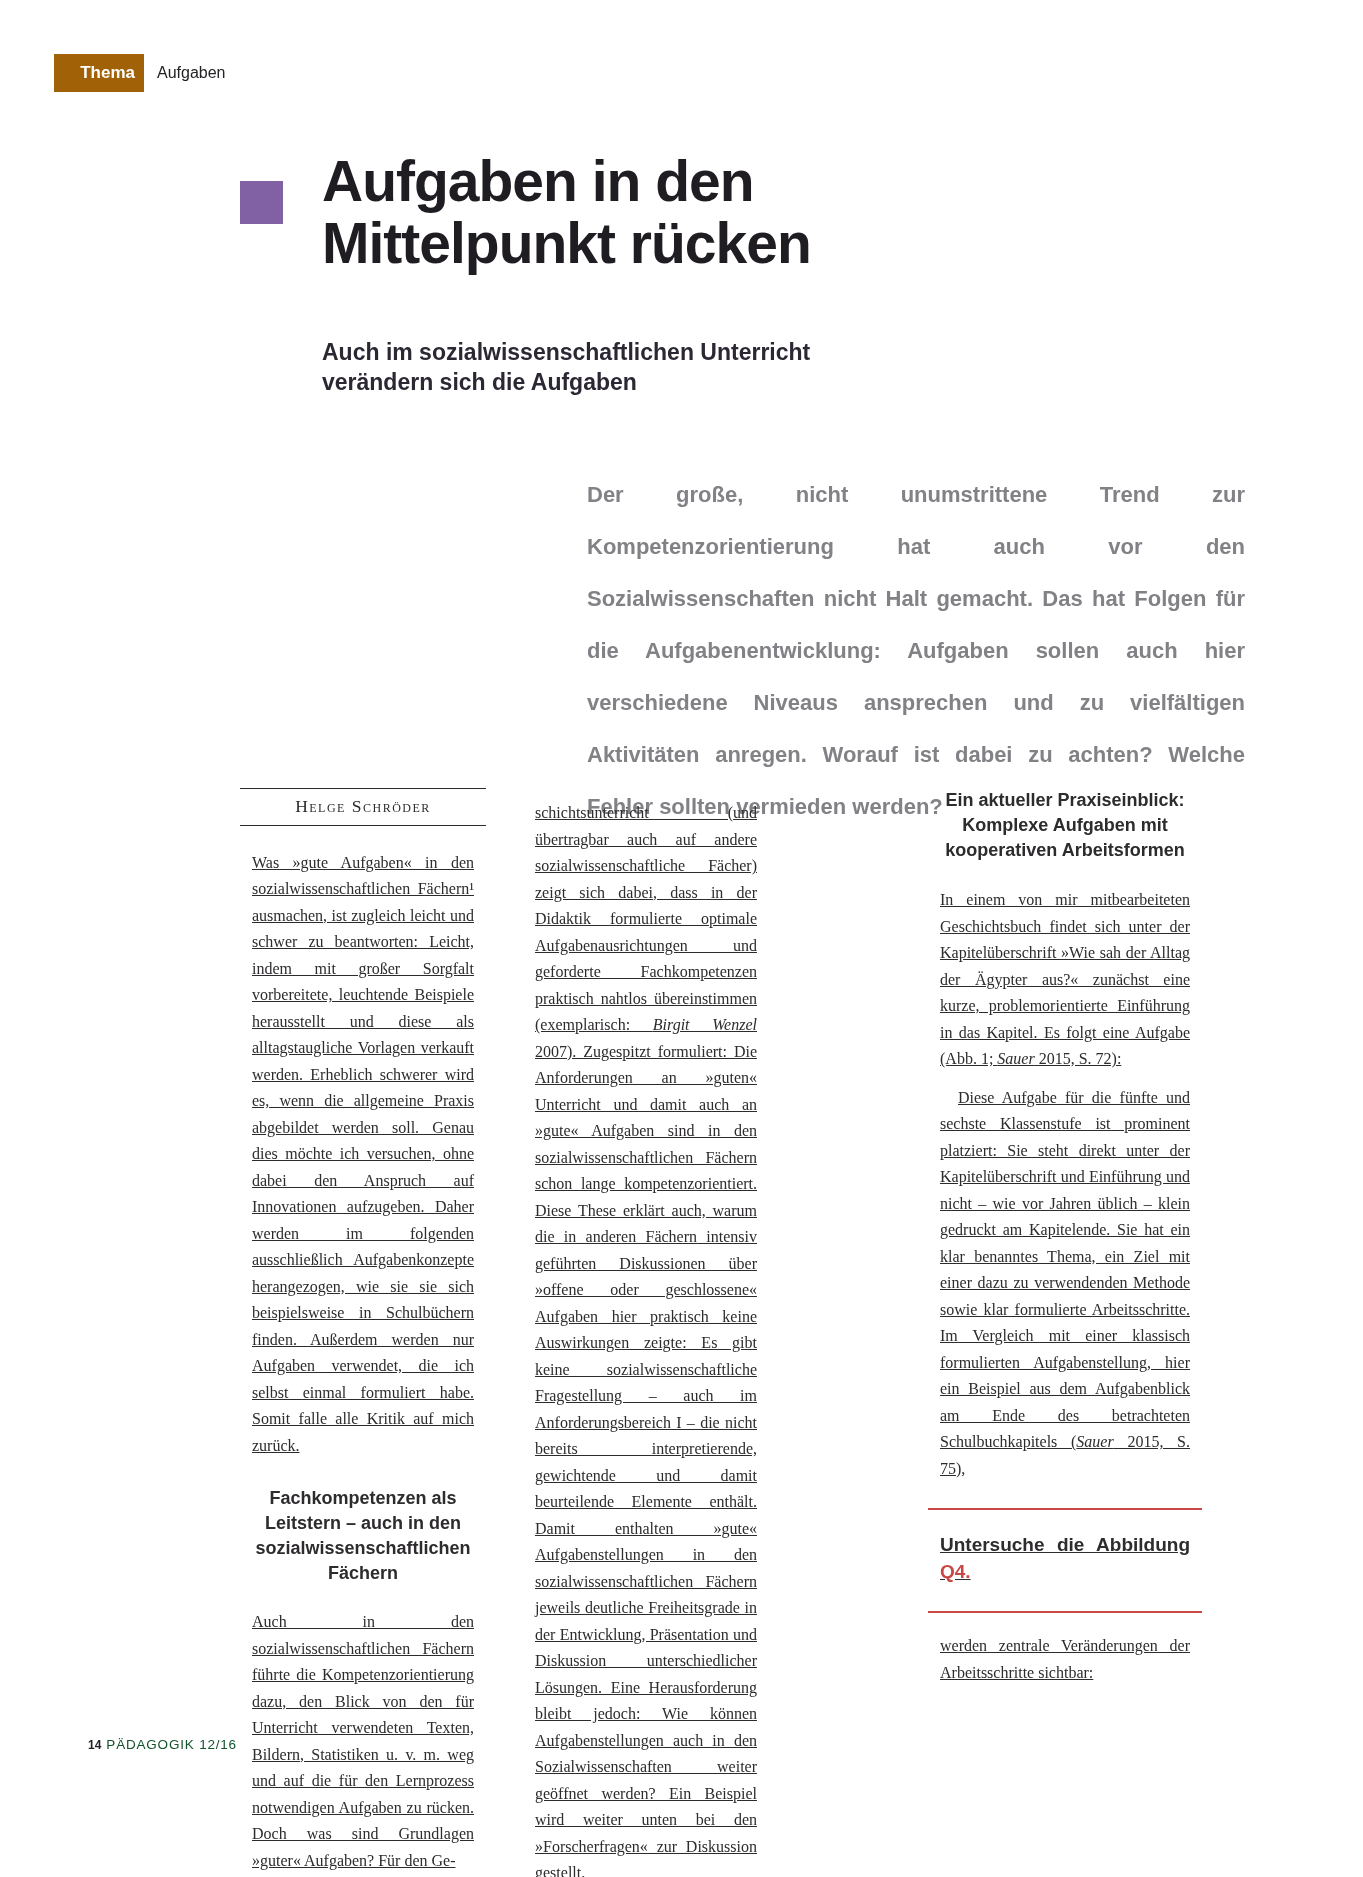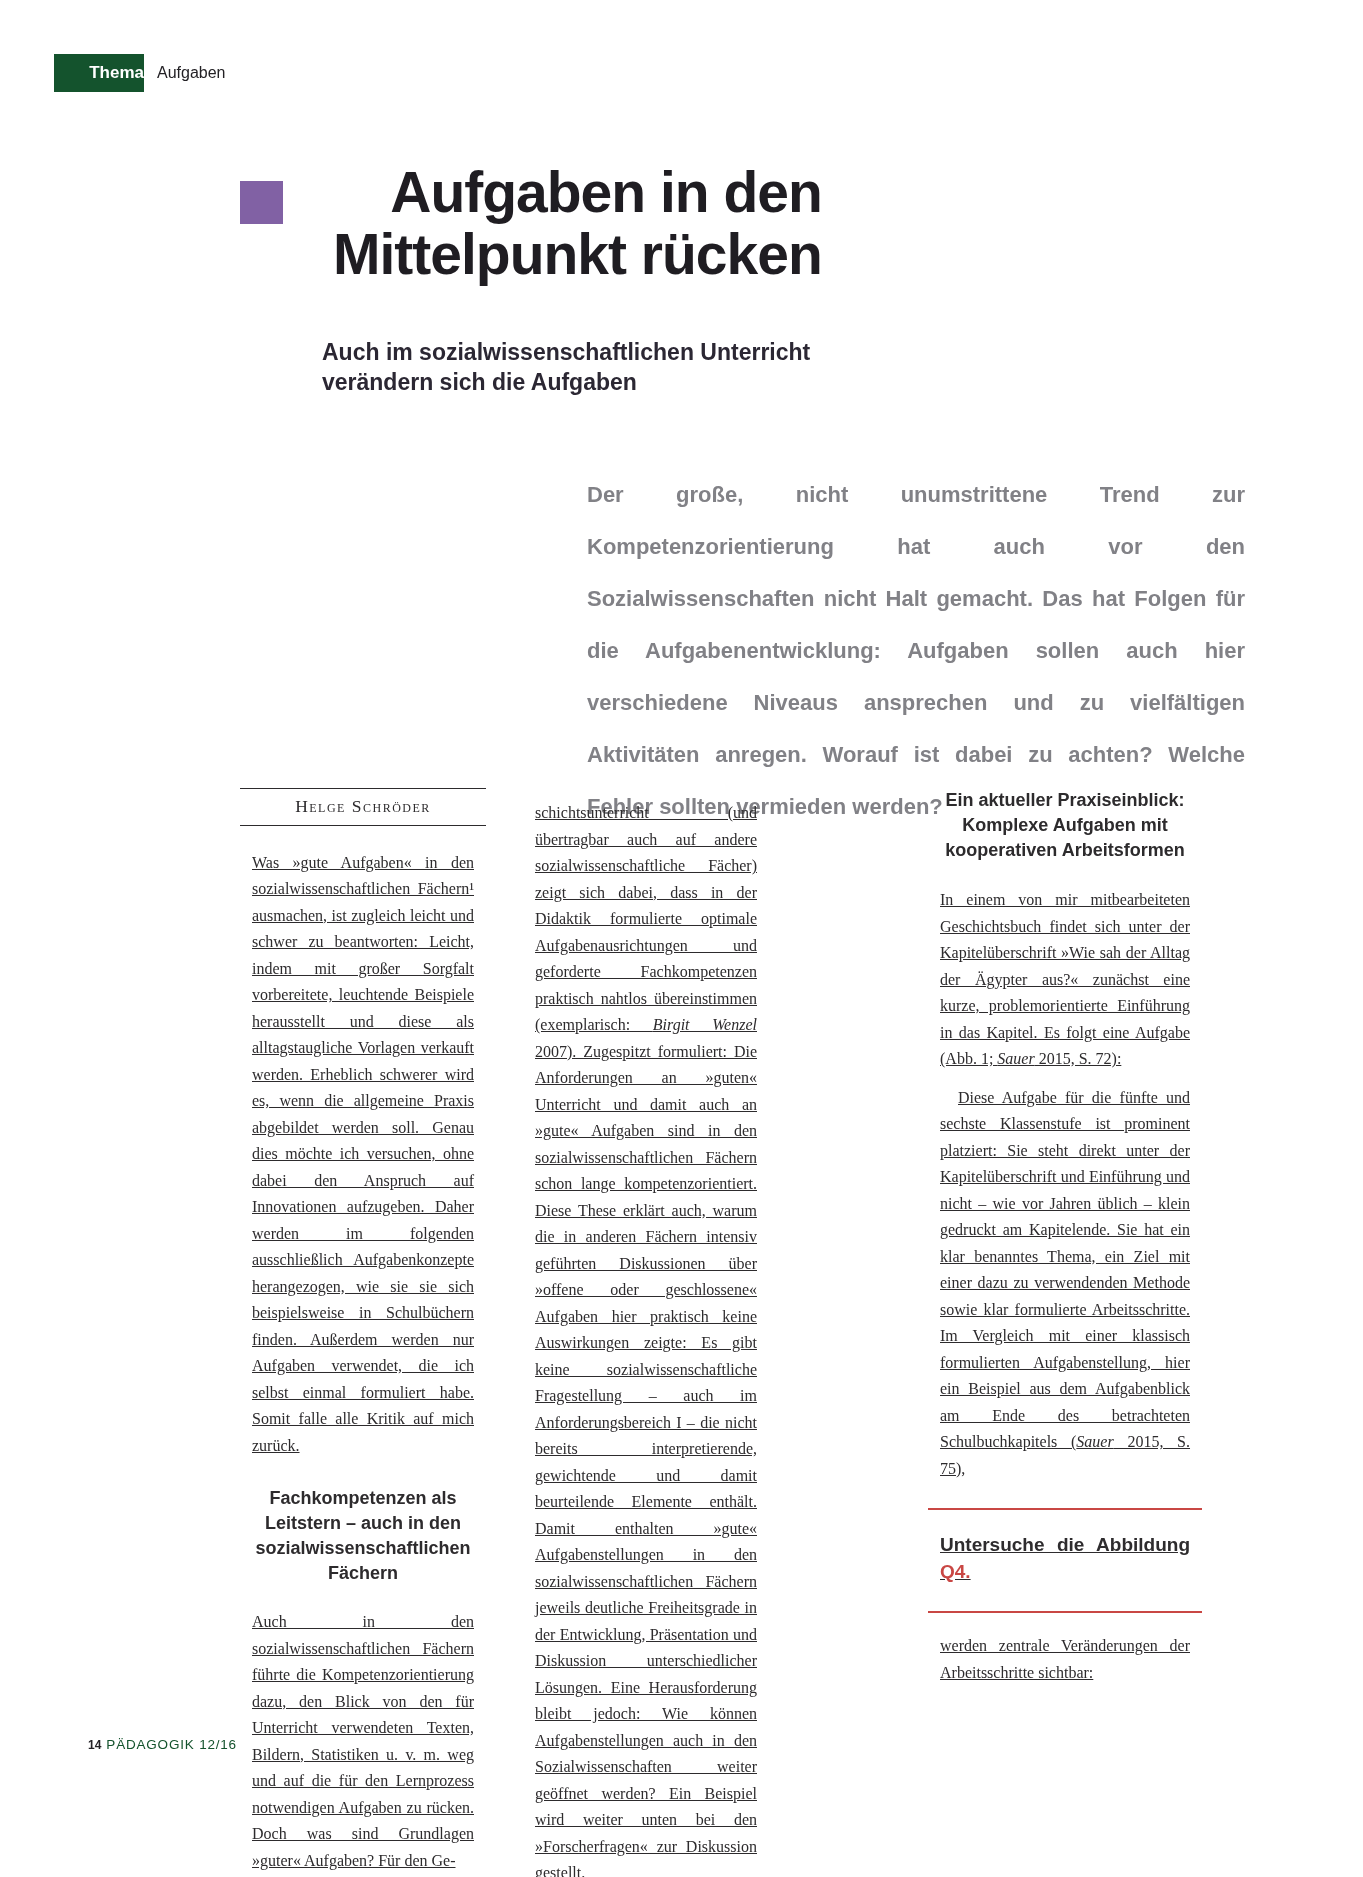--- a/index.html
+++ b/index.html
@@ -1,28 +1,28 @@
 <!DOCTYPE html>
 <html lang="de"><head>
 <meta charset="utf-8">
 <style>
   html,body{margin:0;padding:0;background:#ffffff;}
   .page{position:relative;width:1363px;height:1877px;background:#ffffff;overflow:hidden;
         font-family:"Liberation Sans",sans-serif;}
 
   
-  .thema-badge{position:absolute;left:54px;top:54px;width:90px;height:38px;background:#14532d;
+  .thema-badge{position:absolute;left:54px;top:54px;width:90px;height:38px;background:#a16207;
                color:#ffffff;font-weight:bold;font-size:17px;line-height:38px;text-align:right;
-               box-sizing:border-box;}
+               padding-right:9px;box-sizing:border-box;}
   .topic{position:absolute;left:157px;top:54px;height:38px;line-height:38px;font-size:16px;color:#232125;}
 
   
   .title-square{position:absolute;left:240px;top:181px;width:43px;height:43px;background:#8161a4;}
-  .page-title{position:absolute;left:322px;top:150px;margin:11px;font-size:57px;font-weight:bold;
-              color:#1f1d22;line-height:62px;letter-spacing:-1px;white-space:pre-line;text-align:right;}
+  .page-title{position:absolute;left:322px;top:150px;margin:0;font-size:57px;font-weight:bold;
+              color:#1f1d22;line-height:62px;letter-spacing:-1px;white-space:pre-line;}
   .page-subtitle{position:absolute;left:322px;top:337px;margin:0;font-size:23px;font-weight:bold;
                  color:#2b2733;line-height:30px;white-space:pre-line;}
 
   
   .lead{position:absolute;left:578px;top:460px;width:658px;margin:9px;font-size:22px;font-weight:bold;
         color:#818186;line-height:52px;text-align:justify;}
 
   
   .col{position:absolute;top:788px;font-family:"Liberation Serif",serif;font-size:16px;
        line-height:26.5px;color:#2d2b2d;}

